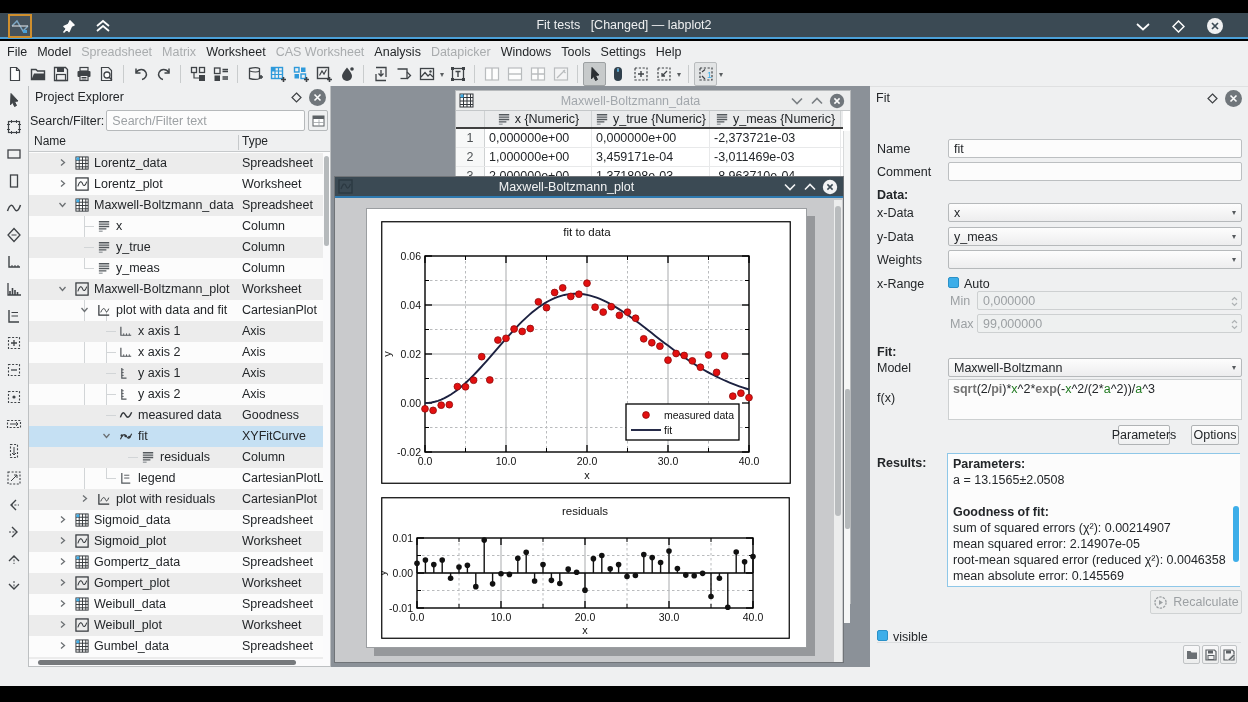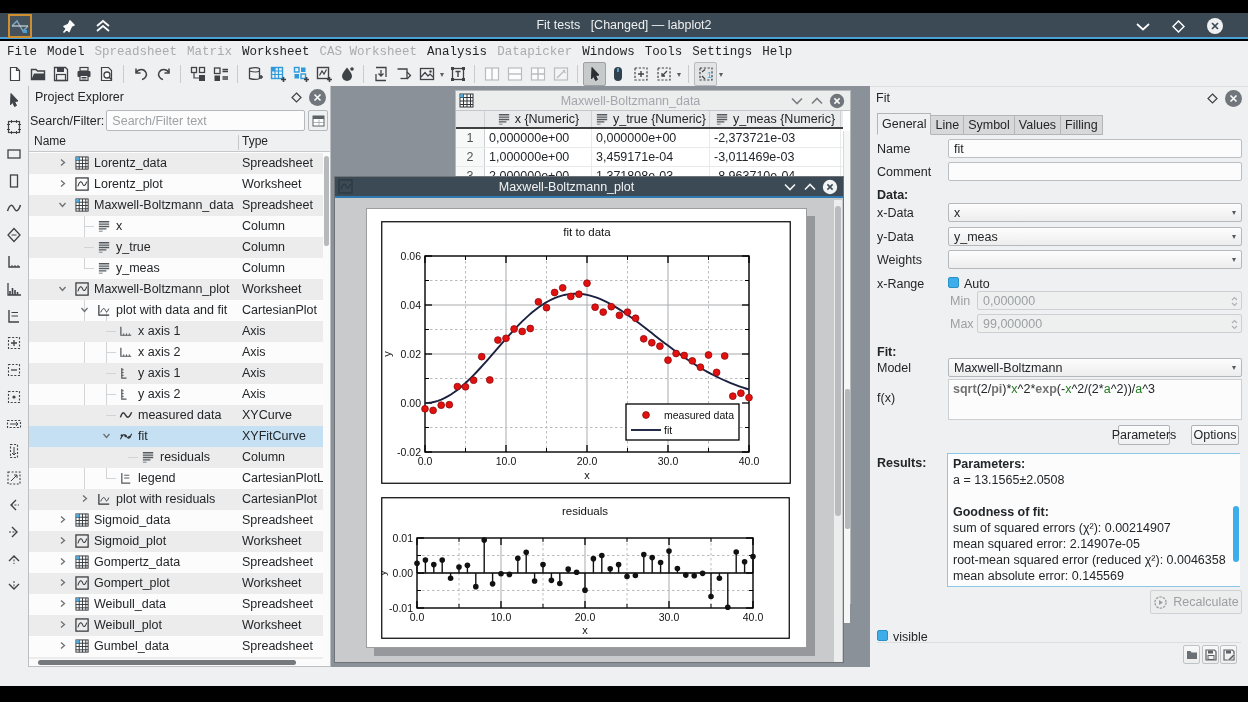--- a/index.html
+++ b/index.html
@@ -12,21 +12,21 @@
     background:#3b4a54; border-bottom:2px solid #4ba0d8; display:flex; align-items:center; }
   .titlebar .appicon { position:absolute; left:8px; top:1px; width:24px; height:24px;
     border:2px solid #cf8f2e; background:#45525c; display:flex; align-items:center; justify-content:center; }
   .tb-ico { position:absolute; top:3px; width:20px; height:20px; display:flex; align-items:center; justify-content:center; }
   .titlebar .title { width:100%; text-align:center; color:#eff0f1; font-size:12.5px; white-space:pre; }
   .winbtn { position:absolute; top:2px; width:22px; height:22px; display:flex; align-items:center; justify-content:center; }
 
   
   .menubar { position:absolute; left:0; top:41px; width:1248px; height:21px; background:#eff0f1;
     display:flex; align-items:center; padding-left:2px; }
-  .menu-item { padding:10px 5px; font-size:12.5px; color:#232629;font-family:Liberation Mono, monospace; }
+  .menu-item { padding:10px 5px; font-size:12.5px; color:#232629; }
   .menu-item.disabled { color:#a9acae; }
 
   
   .toolbar { position:absolute; left:0; top:62px; width:1248px; height:24px; background:#eff0f1;
     display:flex; align-items:center; padding-left:3px; }
   .tbtn { width:23px; height:24px; display:flex; align-items:center; justify-content:center; flex:0 0 auto; }
   .tbtn.checked { background:#c7cacb; border:1px solid #9da1a3; border-radius:2px; }
   .tbtn.framed { background:#e2e4e5; border:1px solid #b9bcbe; border-radius:2px; }
   .tsep { width:1px; height:18px; background:#c9cccd; margin:0 5px; flex:0 0 auto; }
   .tdrop { width:8px; height:24px; display:flex; align-items:center; justify-content:center; color:#5a5e61; font-size:8px; flex:0 0 auto; }
@@ -803,21 +803,21 @@
               <span class="ttype">Axis</span>
             </div>
             <div class="trow odd" style="top: 252px;">
               <span style="position: absolute; left: 77px; top: 10px; width: 10px; height: 1px; background: rgb(210, 213, 215);"></span>
               <span class="ticn" style="left: 90px;">
                 <svg width="15" height="15" viewBox="0 0 16 16">
                   <path d="M1.5 10 C3.5 4, 5 4, 7 7.5 C9 11, 10.5 11, 13.5 4.5" fill="none" stroke="#32363a" stroke-width="1.5"></path>
                 </svg>
               </span>
               <span class="tname" style="left: 109px;">measured data</span>
-              <span class="ttype">XYCurve</span>
+              <span class="ttype">Goodness</span>
             </div>
             <div class="trow sel" style="top: 273px;">
               <span class="exp" style="left: 73px;">
                 <svg width="9" height="9" viewBox="0 0 9 9">
                   <path d="M1.5 3 L4.5 6.5 L7.5 3" fill="none" stroke="#6c7073" stroke-width="1.3"></path>
                 </svg>
               </span>
               <span class="ticn" style="left: 90px;">
                 <svg width="15" height="15" viewBox="0 0 16 16">
                   <path d="M1.5 11 C4 5, 6 5, 8 8 C10 11, 11.5 10, 13.5 5" fill="none" stroke="#32363a" stroke-width="1.2"></path>
@@ -1368,27 +1368,20 @@
           <svg width="11" height="11" viewBox="0 0 11 11">
               <path d="M5.5 1 L10 5.5 L5.5 10 L1 5.5 Z" fill="none" stroke="#3f4245" stroke-width="1.2"></path>
             </svg>
         </span>
         <span class="px-close">
           <svg width="9" height="9" viewBox="0 0 9 9">
               <path d="M1.5 1.5 L7.5 7.5 M7.5 1.5 L1.5 7.5" stroke="#fcfcfc" stroke-width="1.6"></path>
             </svg>
         </span>
       </div>
-      <div class="fd-tabs" id="fdtabs">
-          <div class="fd-tab active">General</div>
-          <div class="fd-tab">Line</div>
-          <div class="fd-tab">Symbol</div>
-          <div class="fd-tab">Values</div>
-          <div class="fd-tab">Filling</div>
-        </div>
 
       <div class="fd-row" style="top:52px">
         <span class="fd-label">Name</span>
         <span class="fd-input">fit</span>
       </div>
       <div class="fd-row" style="top:75px">
         <span class="fd-label">Comment</span>
         <span class="fd-input"></span>
       </div>
       <div class="fd-row" style="top:98px">

